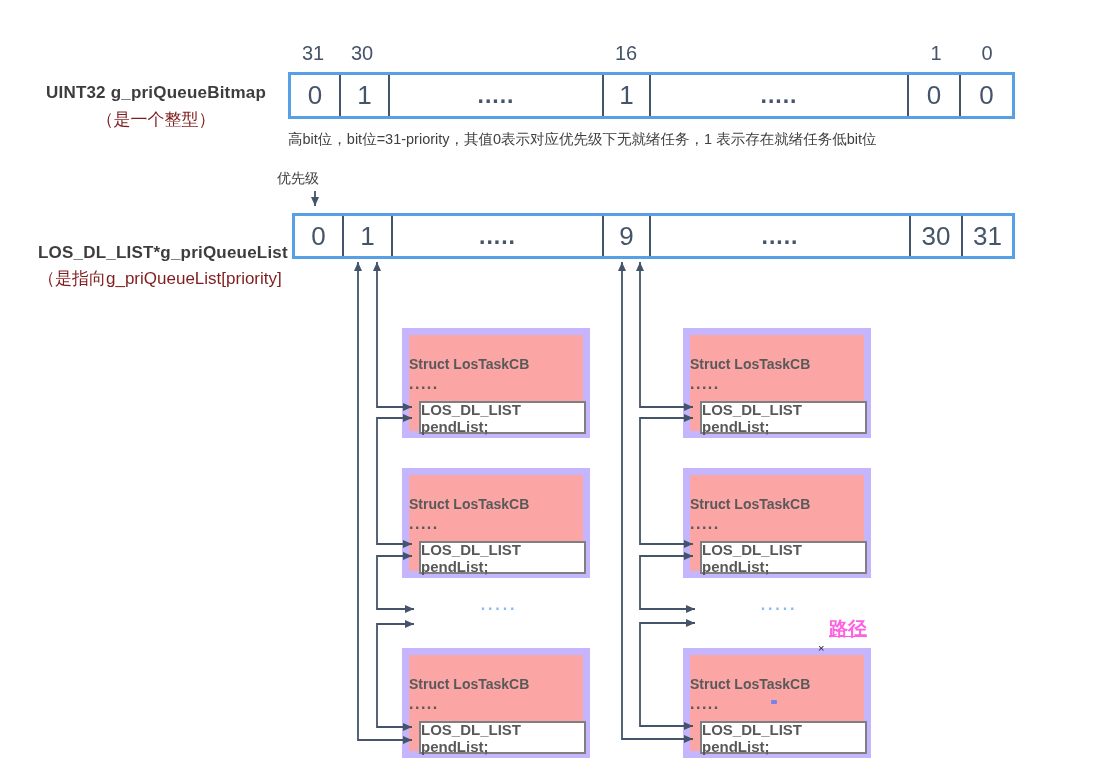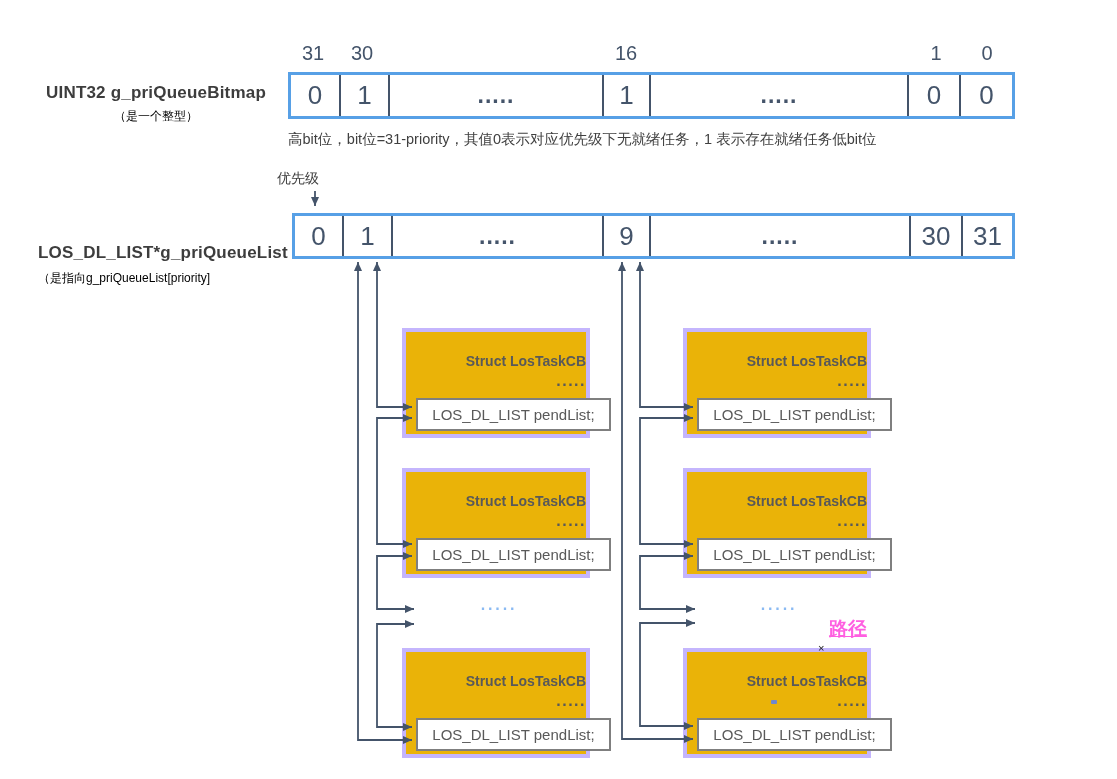--- a/index.html
+++ b/index.html
@@ -7,21 +7,21 @@
   #canvas {
     position:relative; width:1117px; height:779px;
     background:#ffffff; overflow:hidden;
     font-family:"Liberation Sans","DejaVu Sans",sans-serif;
     color:#44546a;
   }
   .abs { position:absolute; }
 
   
   .lbl-main { font-size:17px; font-weight:bold; color:#3d3d3d; letter-spacing:0.2px; }
-  .lbl-sub  { font-size:12px; color:#000000; }
+  .lbl-sub  { font-size:17px; color:#7f1d1d; }
   #bitmap-label-block { left:30px; top:83px; width:252px; text-align:center; }
   #bitmap-label-block .lbl-sub { margin-top:5px; }
   #queuelist-label-block { left:38px; top:243px; width:250px; text-align:left; }
   #queuelist-label-block .lbl-sub { line-height:27px; margin-top:2px; }
 
   
   .bitlab { position:absolute; top:42px; height:22px; line-height:22px;
             font-size:20px; color:#44546a; transform:translateX(-50%); }
 
   
@@ -35,29 +35,29 @@
   .cell.dots { font-size:23px; font-weight:bold; letter-spacing:1px; }
 
   
   #bitmap-caption { left:288px; top:130px; width:727px; display:flex;
                     justify-content:flex-start; font-size:14.5px; color:#404040; }
 
   
   #priority-label { left:277px; top:170px; font-size:14px; color:#404040; }
 
   
-  .tb { position:absolute; width:188px; height:110px; background:#eab308;
-        border:4px solid #c4b5fd; text-align:right; }
+  .tb { position:absolute; width:188px; height:110px; background:#fca5a5;
+        border:7px solid #c4b5fd; text-align:left; }
   .tb .tb-title { position:absolute; top:21px; left:0; right:0;
                   font-size:14px; font-weight:bold; color:#595959; }
   .tb .tb-dots  { position:absolute; top:40px; left:0; right:0;
                   font-size:16px; font-weight:bold; color:#595959; letter-spacing:1.5px; }
-  .tb .tb-member { position:absolute; left:10px; top:66px; width:195px; height:33px;
+  .tb .tb-member { position:absolute; left:10px; top:66px; width:167px; height:33px;
                    border:2px solid #7f7f7f; display:flex; align-items:center;
-                   justify-content:center; font-size:15px; font-weight:normal;
+                   justify-content:center; font-size:15px; font-weight:bold;
                    color:#595959; background:#fff; }
 
   
   .chain-dots { position:absolute; transform:translateX(-50%);
                 font-size:16px; font-weight:bold; letter-spacing:2px; color:#8abaf3; }
 
   
   #path-annotation { left:829px; top:616px; font-size:19px; font-weight:600;
                      color:#ff5fe1; text-decoration:underline; z-index:6; }
   #path-annotation-marker { left:818px; top:642px; font-size:11px; color:#1a1a1a; z-index:6; }

